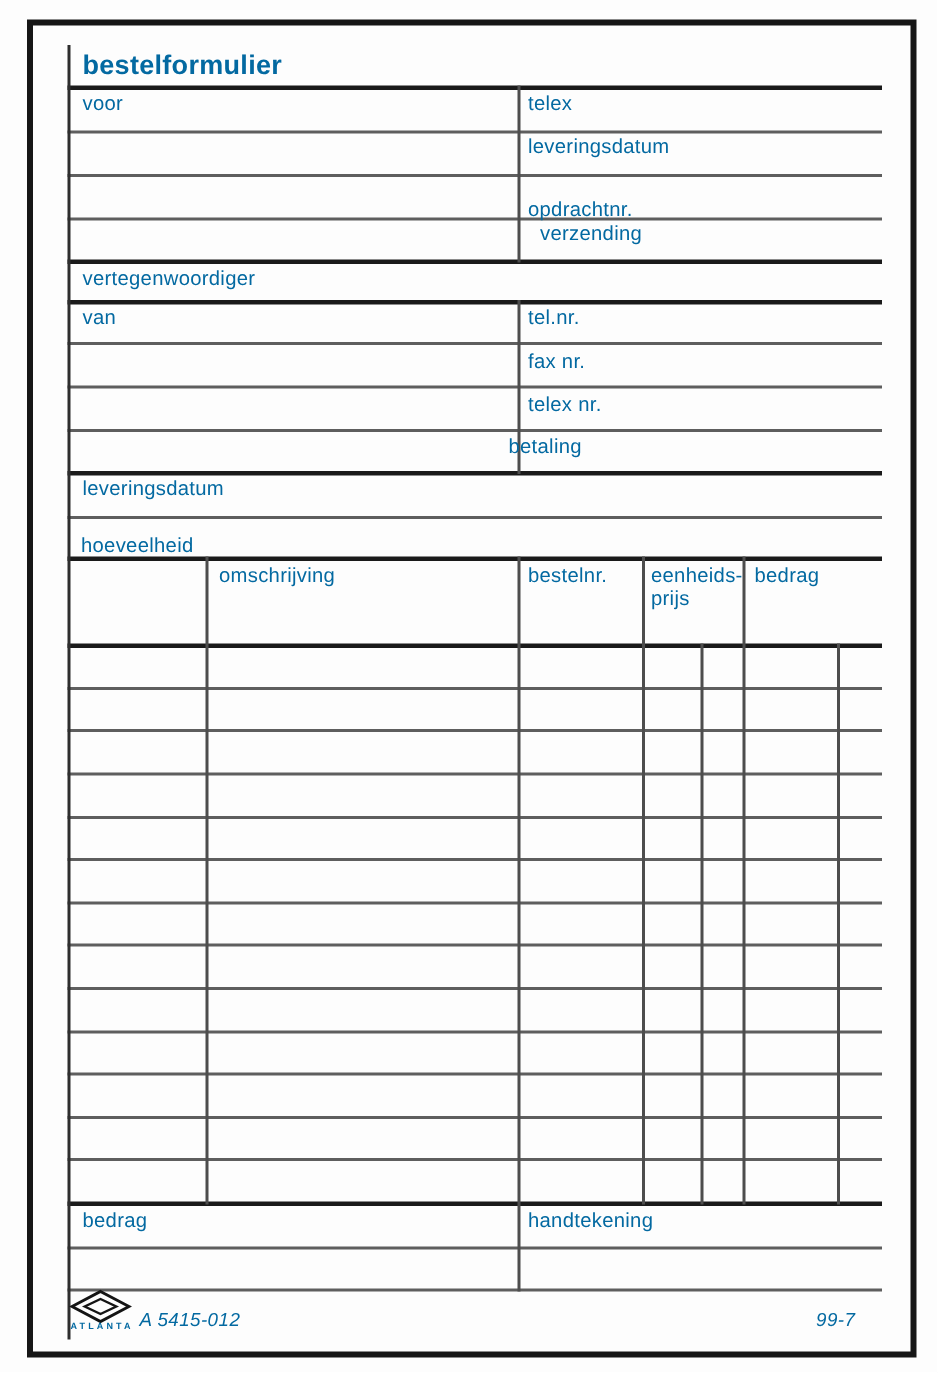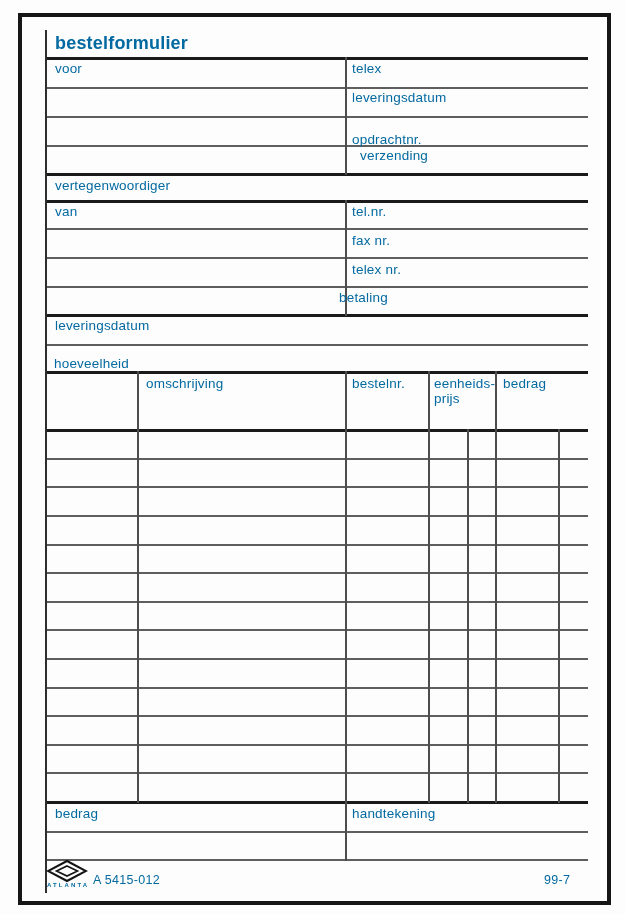--- a/index.html
+++ b/index.html
@@ -9,21 +9,21 @@
   }
   .frame{
     position:absolute;left:18px;top:13px;width:585px;height:884px;
     border:4px solid #161616;background:#fdfdfd;
   }
   .hline{position:absolute;left:45px;width:543px;height:2px;background:#5e5e5e;}
   .hline.thick{height:3px;background:#1a1a1a;}
   .vline{position:absolute;width:2px;background:#4d4d4d;}
   .lbl{position:absolute;font-size:13.5px;line-height:15px;letter-spacing:.2px;white-space:nowrap;}
   .title{position:absolute;left:55px;top:33px;font-size:18px;font-weight:bold;letter-spacing:.2px;}
-  .footer-code{position:absolute;font-size:12.5px;letter-spacing:.3px;}
+  .footer-code{position:absolute;font-size:12.5px;letter-spacing:.3px;font-style:italic;}
   .brand-word{position:absolute;left:47px;top:882px;font-size:6px;font-weight:bold;letter-spacing:2.1px;}
   .logo{position:absolute;left:46px;top:859px;}
 </style>
 </head>
 <body>
 
 <div class="page">
   <div class="frame"></div>
 
   <div class="title">bestelformulier</div>

